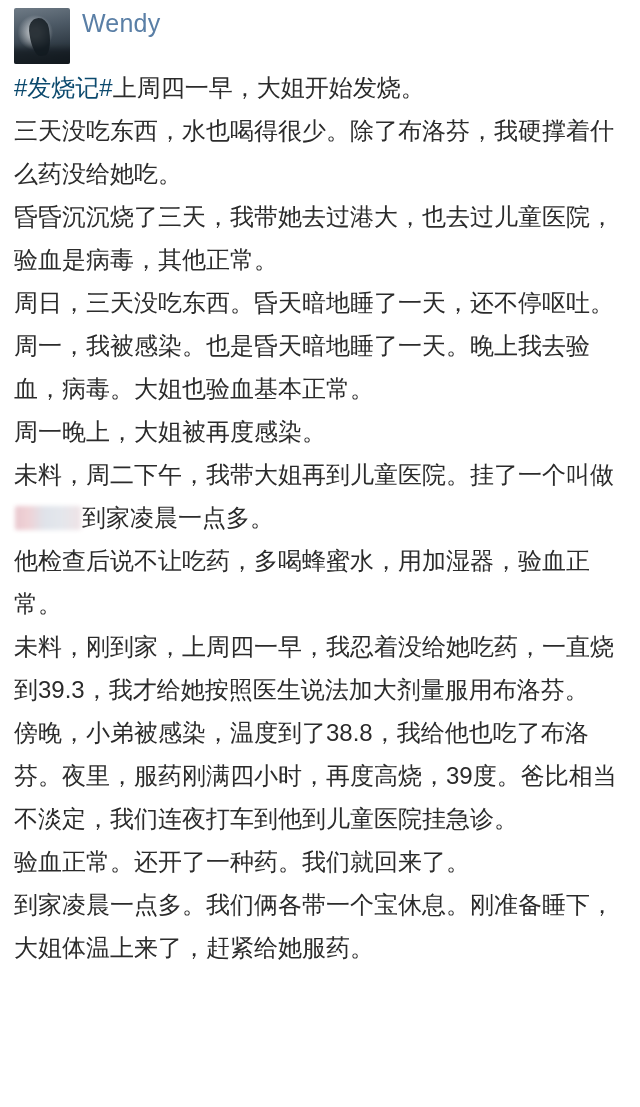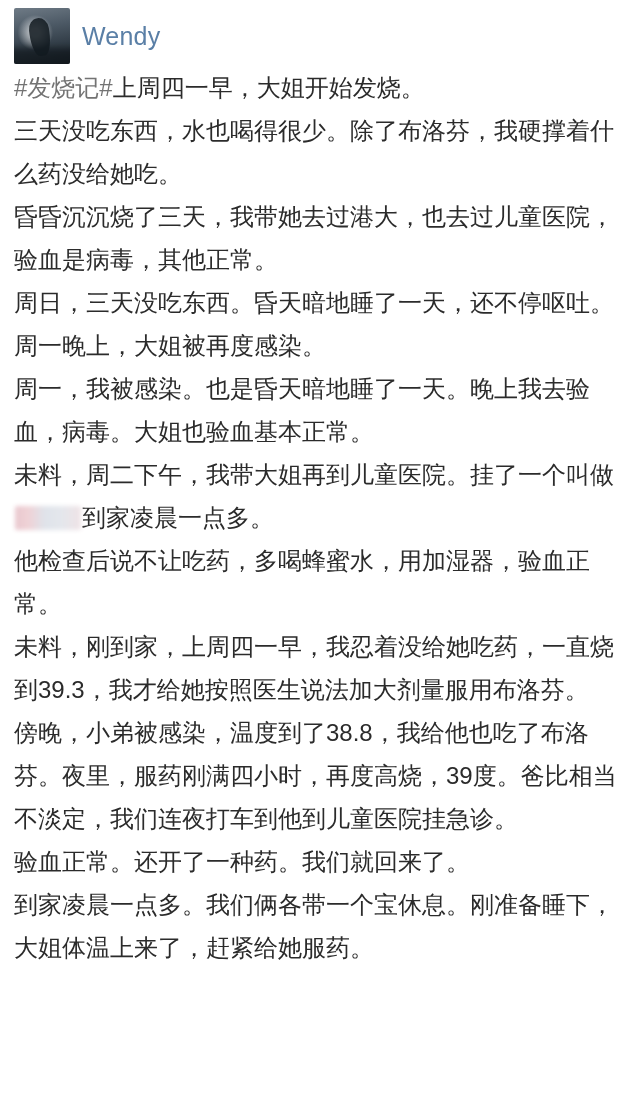--- a/index.html
+++ b/index.html
@@ -16,21 +16,21 @@
   .post {
     position: relative;
     width: 640px;
     height: 1107px;
     background: #ffffff;
     box-sizing: border-box;
     padding: 8px 14px 0 14px;
   }
   .post-header {
     display: flex;
-    align-items: center;
+    align-items: flex-start;
     gap: 12px;
   }
   .avatar {
     width: 56px;
     height: 56px;
     flex: 0 0 56px;
     border-radius: 2px;
     background:
       radial-gradient(circle at 38% 44%, rgba(255,255,255,0.65) 0 9%, rgba(255,255,255,0) 38%),
       linear-gradient(170deg, #6f7b86 0%, #4d5a66 35%, #2f3a44 70%, #1c242b 100%);
@@ -72,21 +72,21 @@
   }
   .post-body {
     font-size: 24px;
     line-height: 43px;
     color: #2b2b2b;
     margin-top: 2px;
     letter-spacing: 0px;
     word-break: break-word;
   }
   .topic-tag {
-    color: #737373;
+    color: #0c4a6e;
   }
   .para {
     display: block;
   }
   .redacted {
     display: inline-block;
     vertical-align: -4px;
     width: 66px;
     height: 24px;
     background: linear-gradient(90deg, #e9c8cf 0%, #efd2d6 20%, #dfe3ea 45%, #e4e7ec 70%, #efe3e6 100%);
@@ -105,22 +105,22 @@
     <div class="author-block">
       <div class="author-name">Wendy</div>
     </div>
   </div>
 
   <div class="post-body">
     <span class="para"><span class="topic-tag">#发烧记#</span><span>上周四一早，大姐开始发烧。</span></span>
     <span class="para">三天没吃东西，水也喝得很少。除了布洛芬，我硬撑着什么药没给她吃。</span>
     <span class="para">昏昏沉沉烧了三天，我带她去过港大，也去过儿童医院，验血是病毒，其他正常。</span>
     <span class="para">周日，三天没吃东西。昏天暗地睡了一天，还不停呕吐。</span>
+    <span class="para">周一，我被感染。也是昏天暗地睡了一天。晚上我去验血，病毒。大姐也验血基本正常。</span>
     <span class="para">周一晚上，大姐被再度感染。</span>
-    <span class="para">周一，我被感染。也是昏天暗地睡了一天。晚上我去验血，病毒。大姐也验血基本正常。</span>
     <span class="para"><span>未料，周二下午，我带大姐再到儿童医院。挂了一个叫做</span><span class="redacted"></span><span>到家凌晨一点多。</span></span>
     <span class="para">他检查后说不让吃药，多喝蜂蜜水，用加湿器，验血正常。</span>
     <span class="para">未料，刚到家，上周四一早，我忍着没给她吃药，一直烧到39.3，我才给她按照医生说法加大剂量服用布洛芬。</span>
     <span class="para">傍晚，小弟被感染，温度到了38.8，我给他也吃了布洛芬。夜里，服药刚满四小时，再度高烧，39度。爸比相当不淡定，我们连夜打车到他到儿童医院挂急诊。</span>
     <span class="para">验血正常。还开了一种药。我们就回来了。</span>
     <span class="para">到家凌晨一点多。我们俩各带一个宝休息。刚准备睡下，大姐体温上来了，赶紧给她服药。</span>
   </div>
 
 </div>
 

